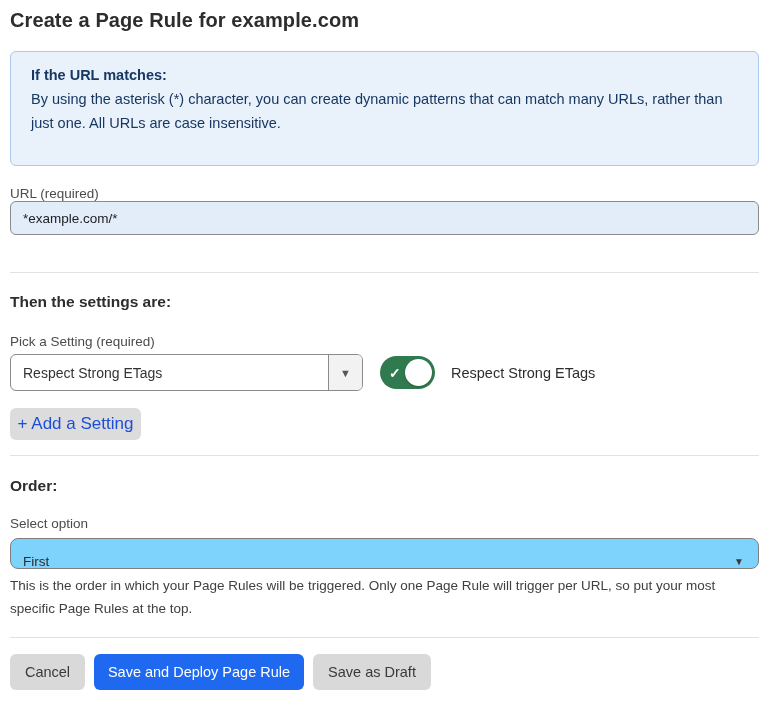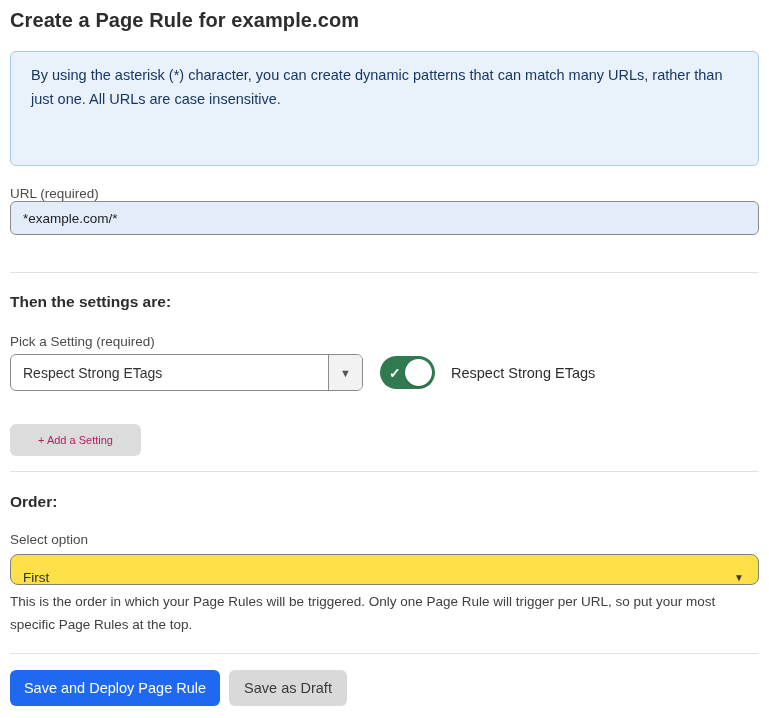--- a/index.html
+++ b/index.html
@@ -140,40 +140,40 @@
     background: #ffffff;
     box-shadow: 0 1px 2px rgba(0,0,0,0.25);
   }
   .toggle-label {
     margin-left: 16px;
     font-size: 14.5px;
     color: #2d2d2d;
   }
 
   .add-setting-btn {
-    margin-top: 33px;
+    margin-top: 17px;
     width: 131px;
     height: 32px;
     background: #dcdcdc;
     border: none;
     border-radius: 6px;
     font-family: "Liberation Sans", sans-serif;
-    font-size: 11px;
-    color: #be185d;
+    font-size: 17px;
+    color: #1d4ed8;
     cursor: pointer;
   }
 
   .order-heading { margin-top: 21px; }
   .order-select-label { margin-top: 21px; }
 
   .order-select {
     margin-top: 7px;
     width: 749px;
     height: 31px;
-    background: #fde047;
+    background: #7dd3fc;
     border: 1px solid #7f7f7f;
     border-radius: 8px;
     display: flex;
     align-items: center;
     justify-content: space-between;
     padding: 16px 14px 0 12px;
     font-size: 13.5px;
     color: #2d2d2d;
     cursor: pointer;
   }
@@ -212,20 +212,21 @@
   }
 </style>
 </head>
 <body>
 
 <div class="page">
 
   <h1 class="page-title">Create a Page Rule for example.com</h1>
 
   <div class="info-box">
+    <div class="heading">If the URL matches:</div>
     <div class="body-text">By using the asterisk (*) character, you can create dynamic patterns that can match many URLs, rather than just one. All URLs are case insensitive.</div>
   </div>
 
   <div class="field-label url-label">URL (required)</div>
   <input class="url-input" type="text" value="*example.com/*" style="">
 
   <hr class="divider divider-1">
 
   <div class="section-heading settings-heading">Then the settings are:</div>
 
@@ -254,17 +255,18 @@
   <div class="order-select">
     <span>First</span>
     <span class="arrow">▼</span>
   </div>
 
   <div class="help-text">This is the order in which your Page Rules will be triggered. Only one Page Rule will trigger per URL, so put your most specific Page Rules at the top.</div>
 
   <hr class="divider divider-3">
 
   <div class="actions">
+    <button class="btn btn-gray btn-cancel">Cancel</button>
     <button class="btn btn-primary">Save and Deploy Page Rule</button>
     <button class="btn btn-gray btn-draft">Save as Draft</button>
   </div>
 
 </div>
 
 </body></html>

